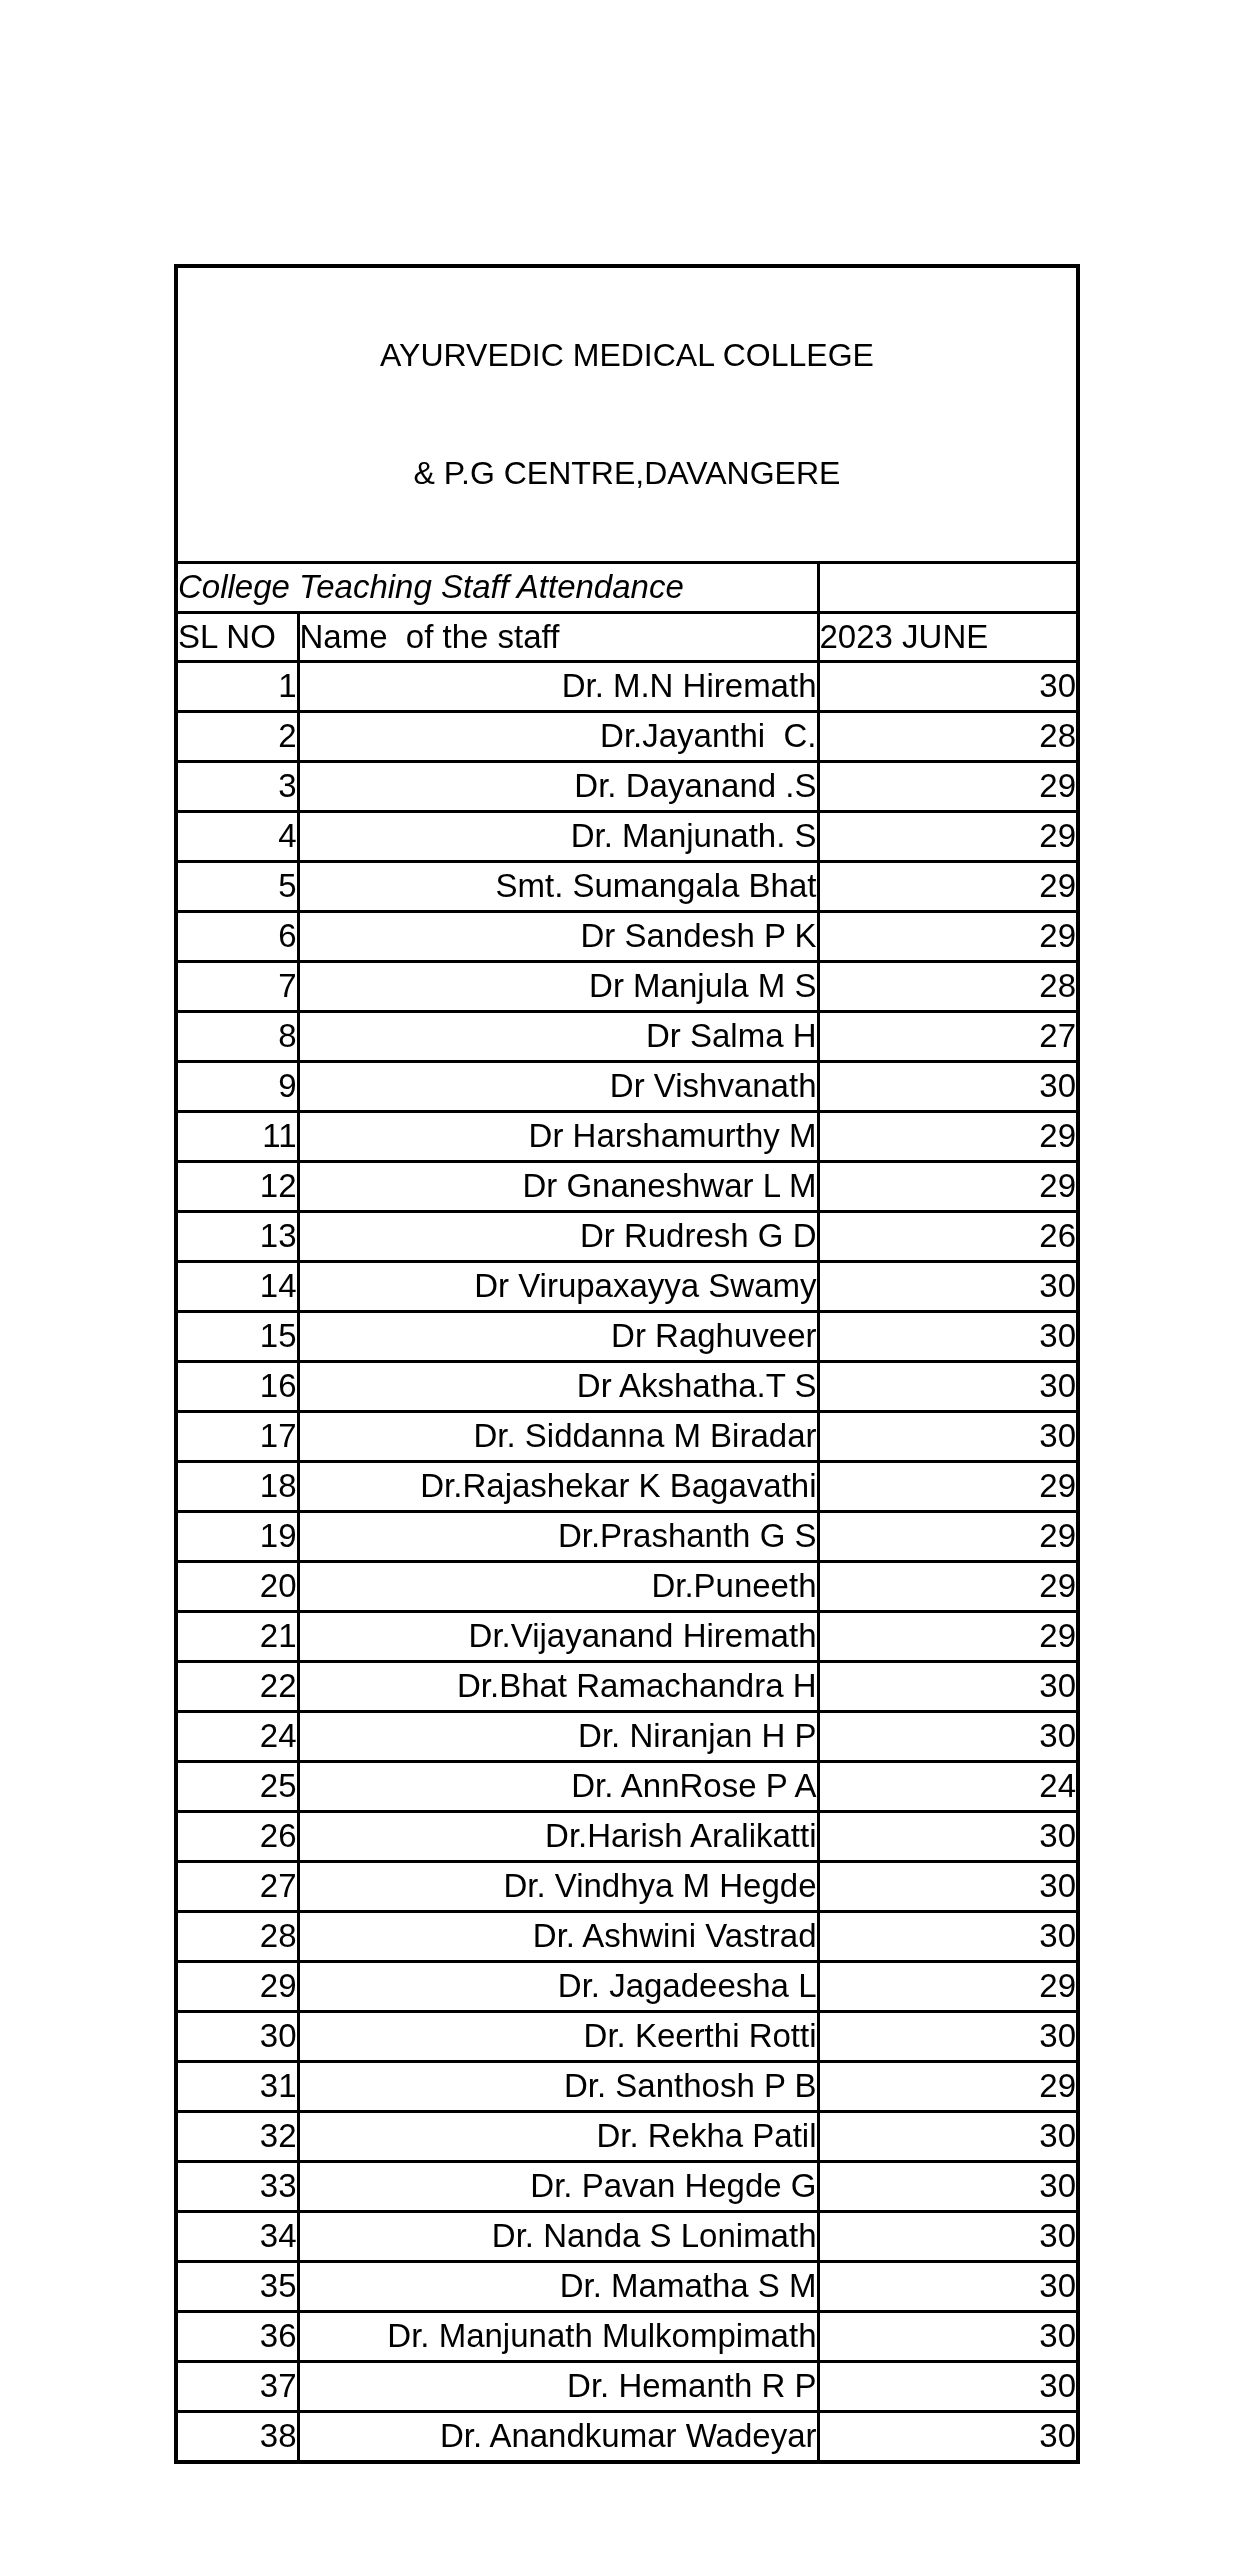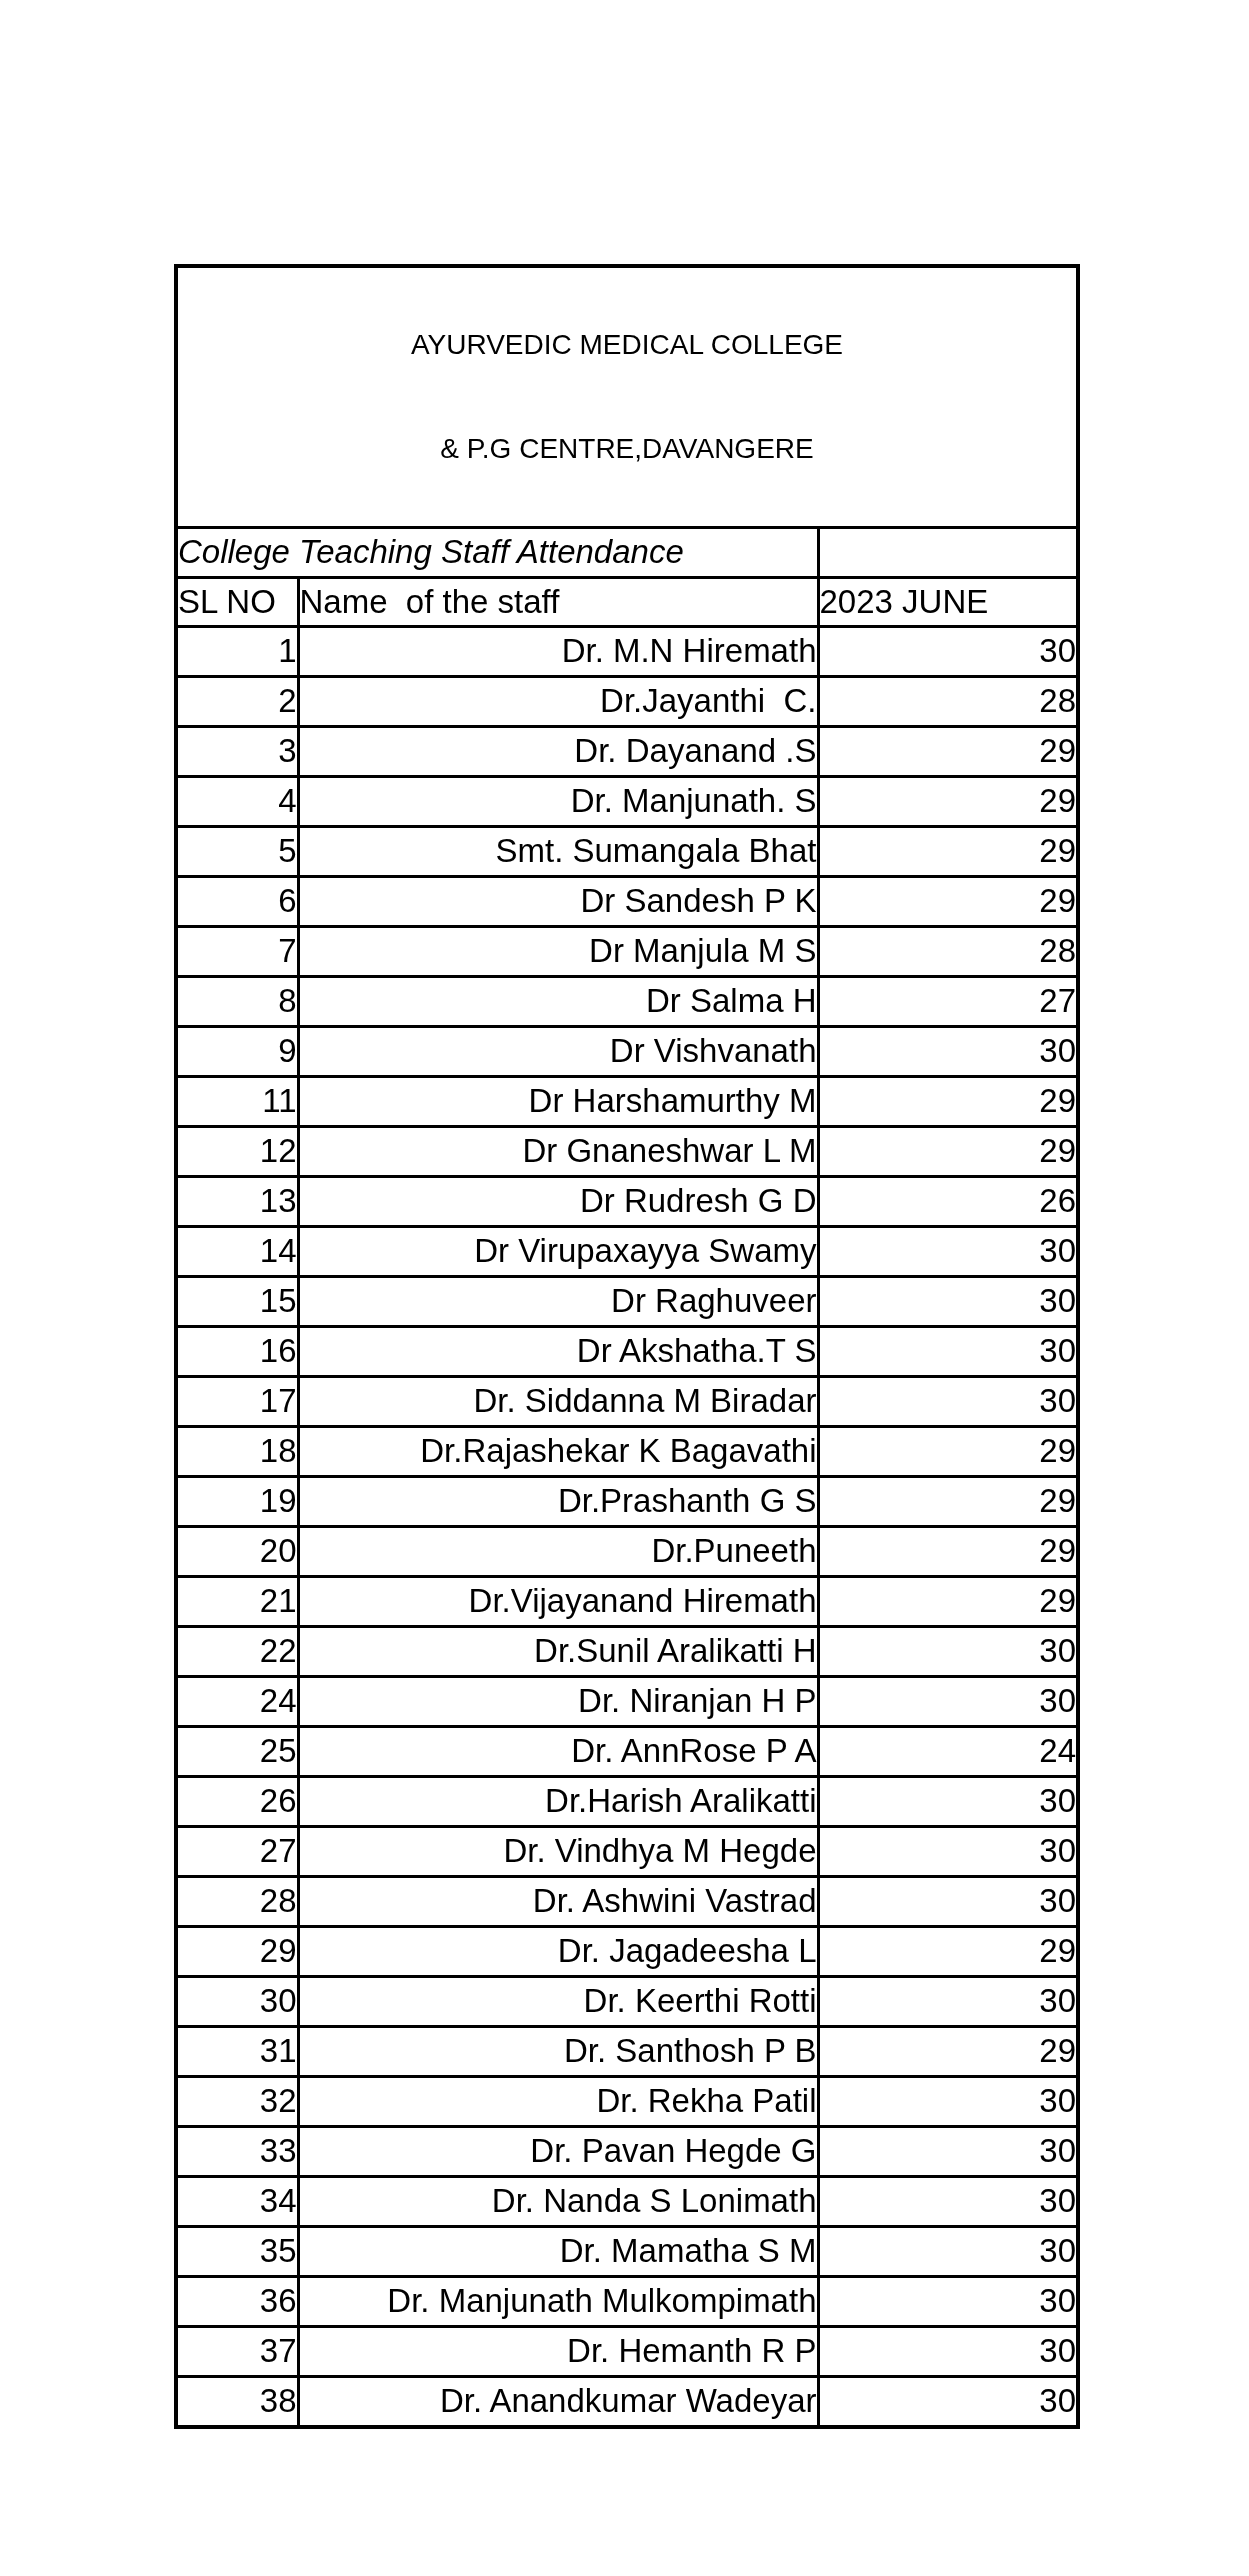--- a/index.html
+++ b/index.html
@@ -33,21 +33,21 @@
     font-weight: 400;
     line-height: 1.1;
     white-space: pre;
     overflow: hidden;
     background: #ffffff;
     padding: 0;
   }
   tr.title-row td {
     height: 113px;
     text-align: center;
-    font-size: 28px;
+    font-size: 32px;
   }
   .title-line { white-space: pre; }
   .title-line + .title-line { margin-top: 11.6px; }
   tr.subtitle-row td { height: 47px; font-style: italic; }
   tr.colhead-row td { height: 46px; }
   tr.data-row td { height: 47px; }
   .cell-left  { text-align: left;  padding-left: 9px;  }
   td.sl-cell   { text-align: right; padding-right: 7.5px; }
   td.name-cell { text-align: right;  padding-left: 9px; }
   td.days-cell { text-align: right; padding-right: 8.3px; }
@@ -175,21 +175,21 @@
           <td class="name-cell">Dr.Puneeth</td>
           <td class="days-cell">29</td>
         </tr>
         <tr class="data-row">
           <td class="sl-cell">21</td>
           <td class="name-cell">Dr.Vijayanand Hiremath</td>
           <td class="days-cell">29</td>
         </tr>
         <tr class="data-row">
           <td class="sl-cell">22</td>
-          <td class="name-cell">Dr.Sunil Aralikatti H</td>
+          <td class="name-cell">Dr.Bhat Ramachandra H</td>
           <td class="days-cell">30</td>
         </tr>
         <tr class="data-row">
           <td class="sl-cell">24</td>
           <td class="name-cell">Dr. Niranjan H P</td>
           <td class="days-cell">30</td>
         </tr>
         <tr class="data-row">
           <td class="sl-cell">25</td>
           <td class="name-cell">Dr. AnnRose P A</td>

